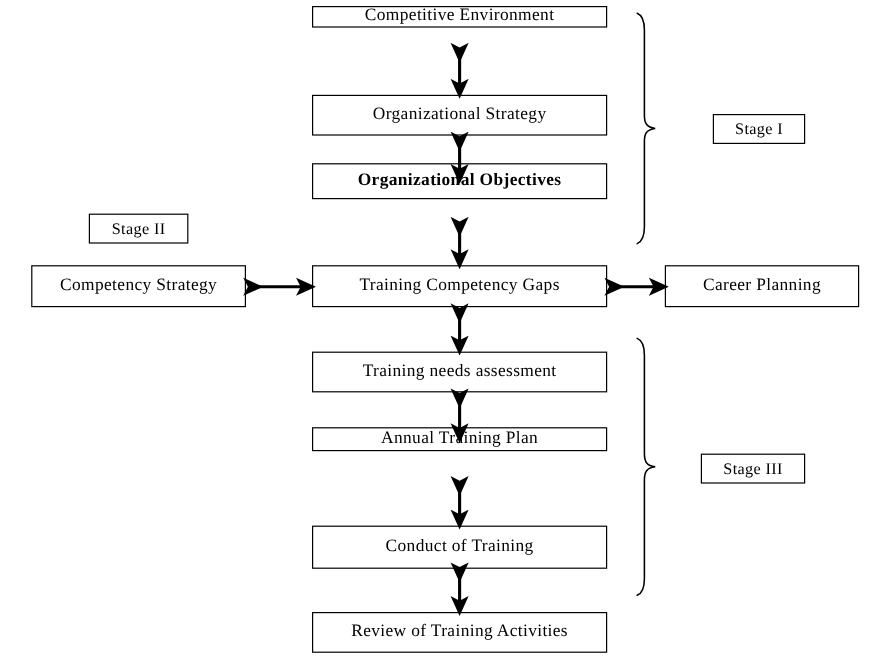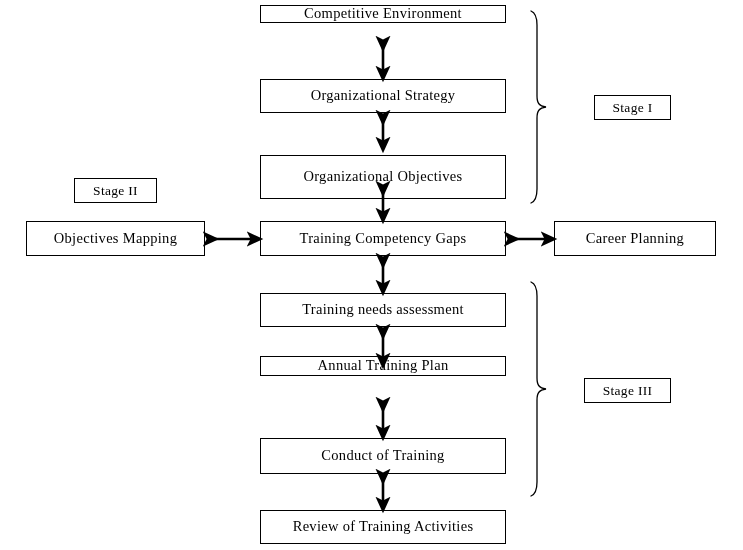--- a/index.html
+++ b/index.html
@@ -69,30 +69,30 @@
 <div id="diagram">
 
   <div class="node" style="left:260px;top:5px;width:246px;height:18px;">
     <span>Competitive Environment</span>
   </div>
 
   <div class="node" style="left:260px;top:79px;width:246px;height:34px;">
     <span>Organizational Strategy</span>
   </div>
 
-  <div class="node" style="left:260px;top:155px;width:246px;height:44px;">
+  <div class="node" style="left:260px;top:136px;width:246px;height:30px;font-weight:bold;">
     <span>Organizational Objectives</span>
   </div>
 
   <div class="node" style="left:260px;top:221px;width:246px;height:35px;">
     <span>Training Competency Gaps</span>
   </div>
 
   <div class="node" style="left:26px;top:221px;width:179px;height:35px;">
-    <span>Objectives Mapping</span>
+    <span>Competency Strategy</span>
   </div>
 
   <div class="node" style="left:554px;top:221px;width:162px;height:35px;">
     <span>Career Planning</span>
   </div>
 
   <div class="node" style="left:260px;top:293px;width:246px;height:34px;">
     <span>Training needs assessment</span>
   </div>
 

